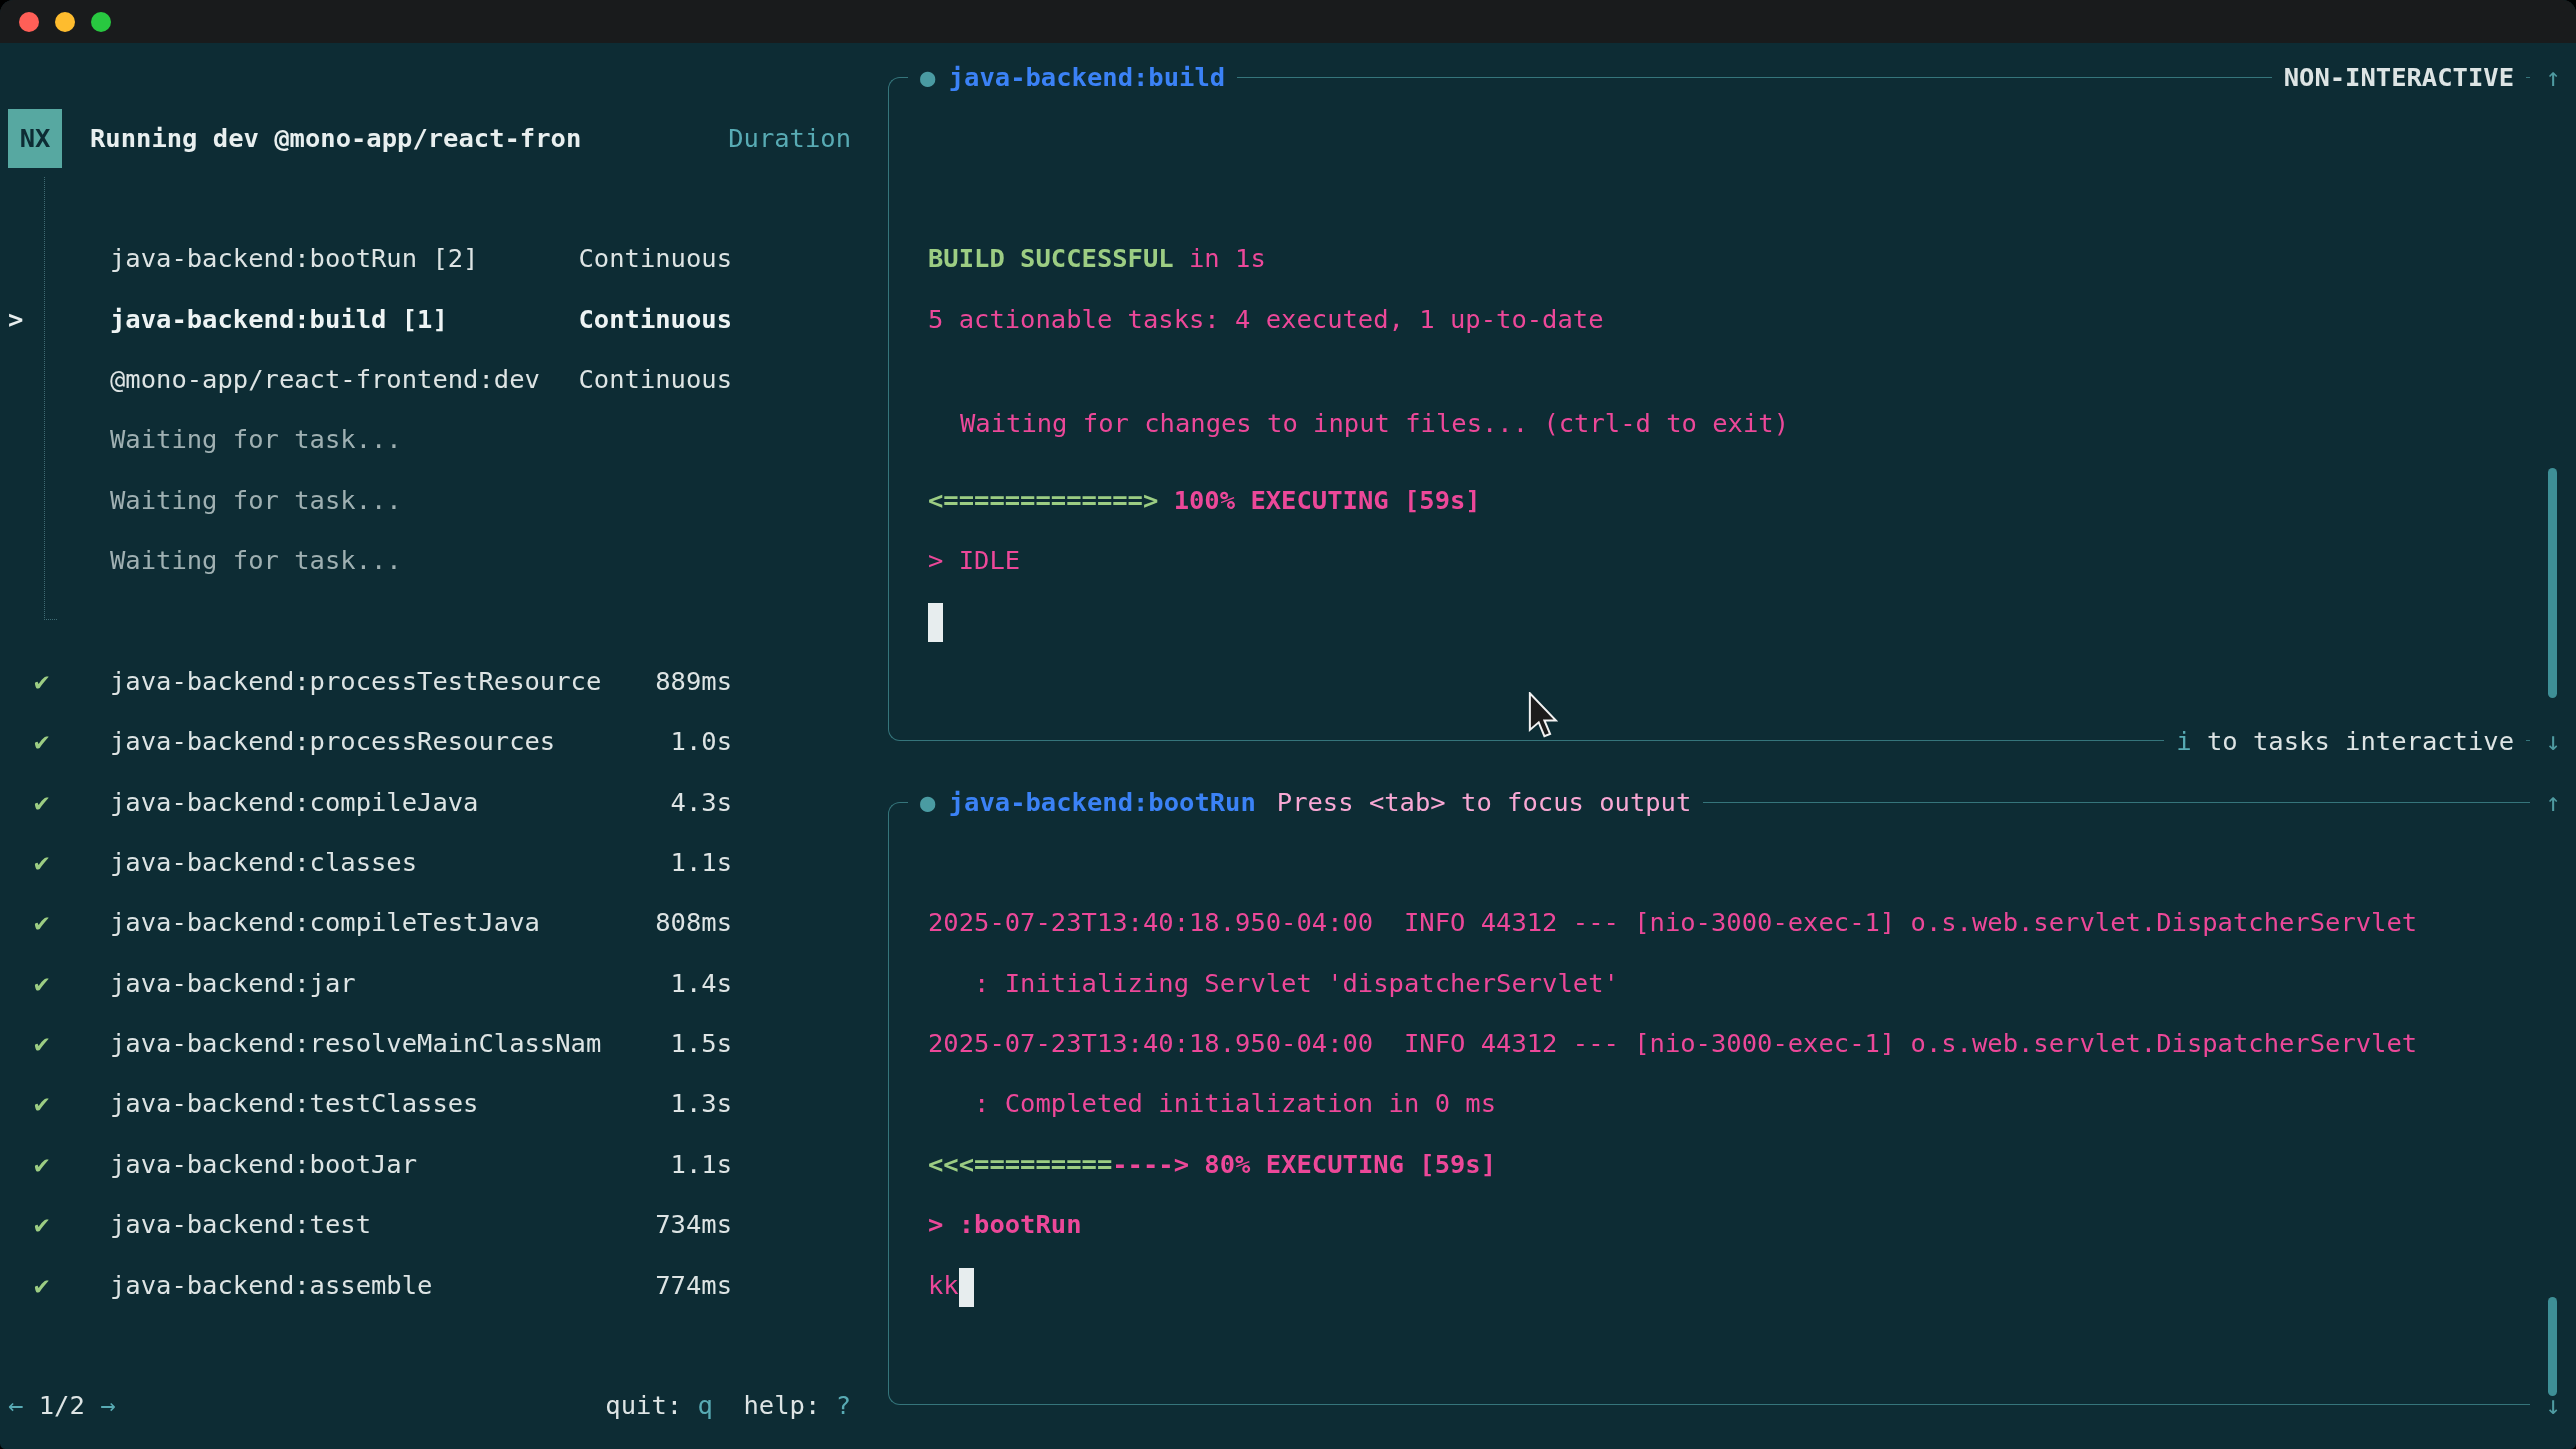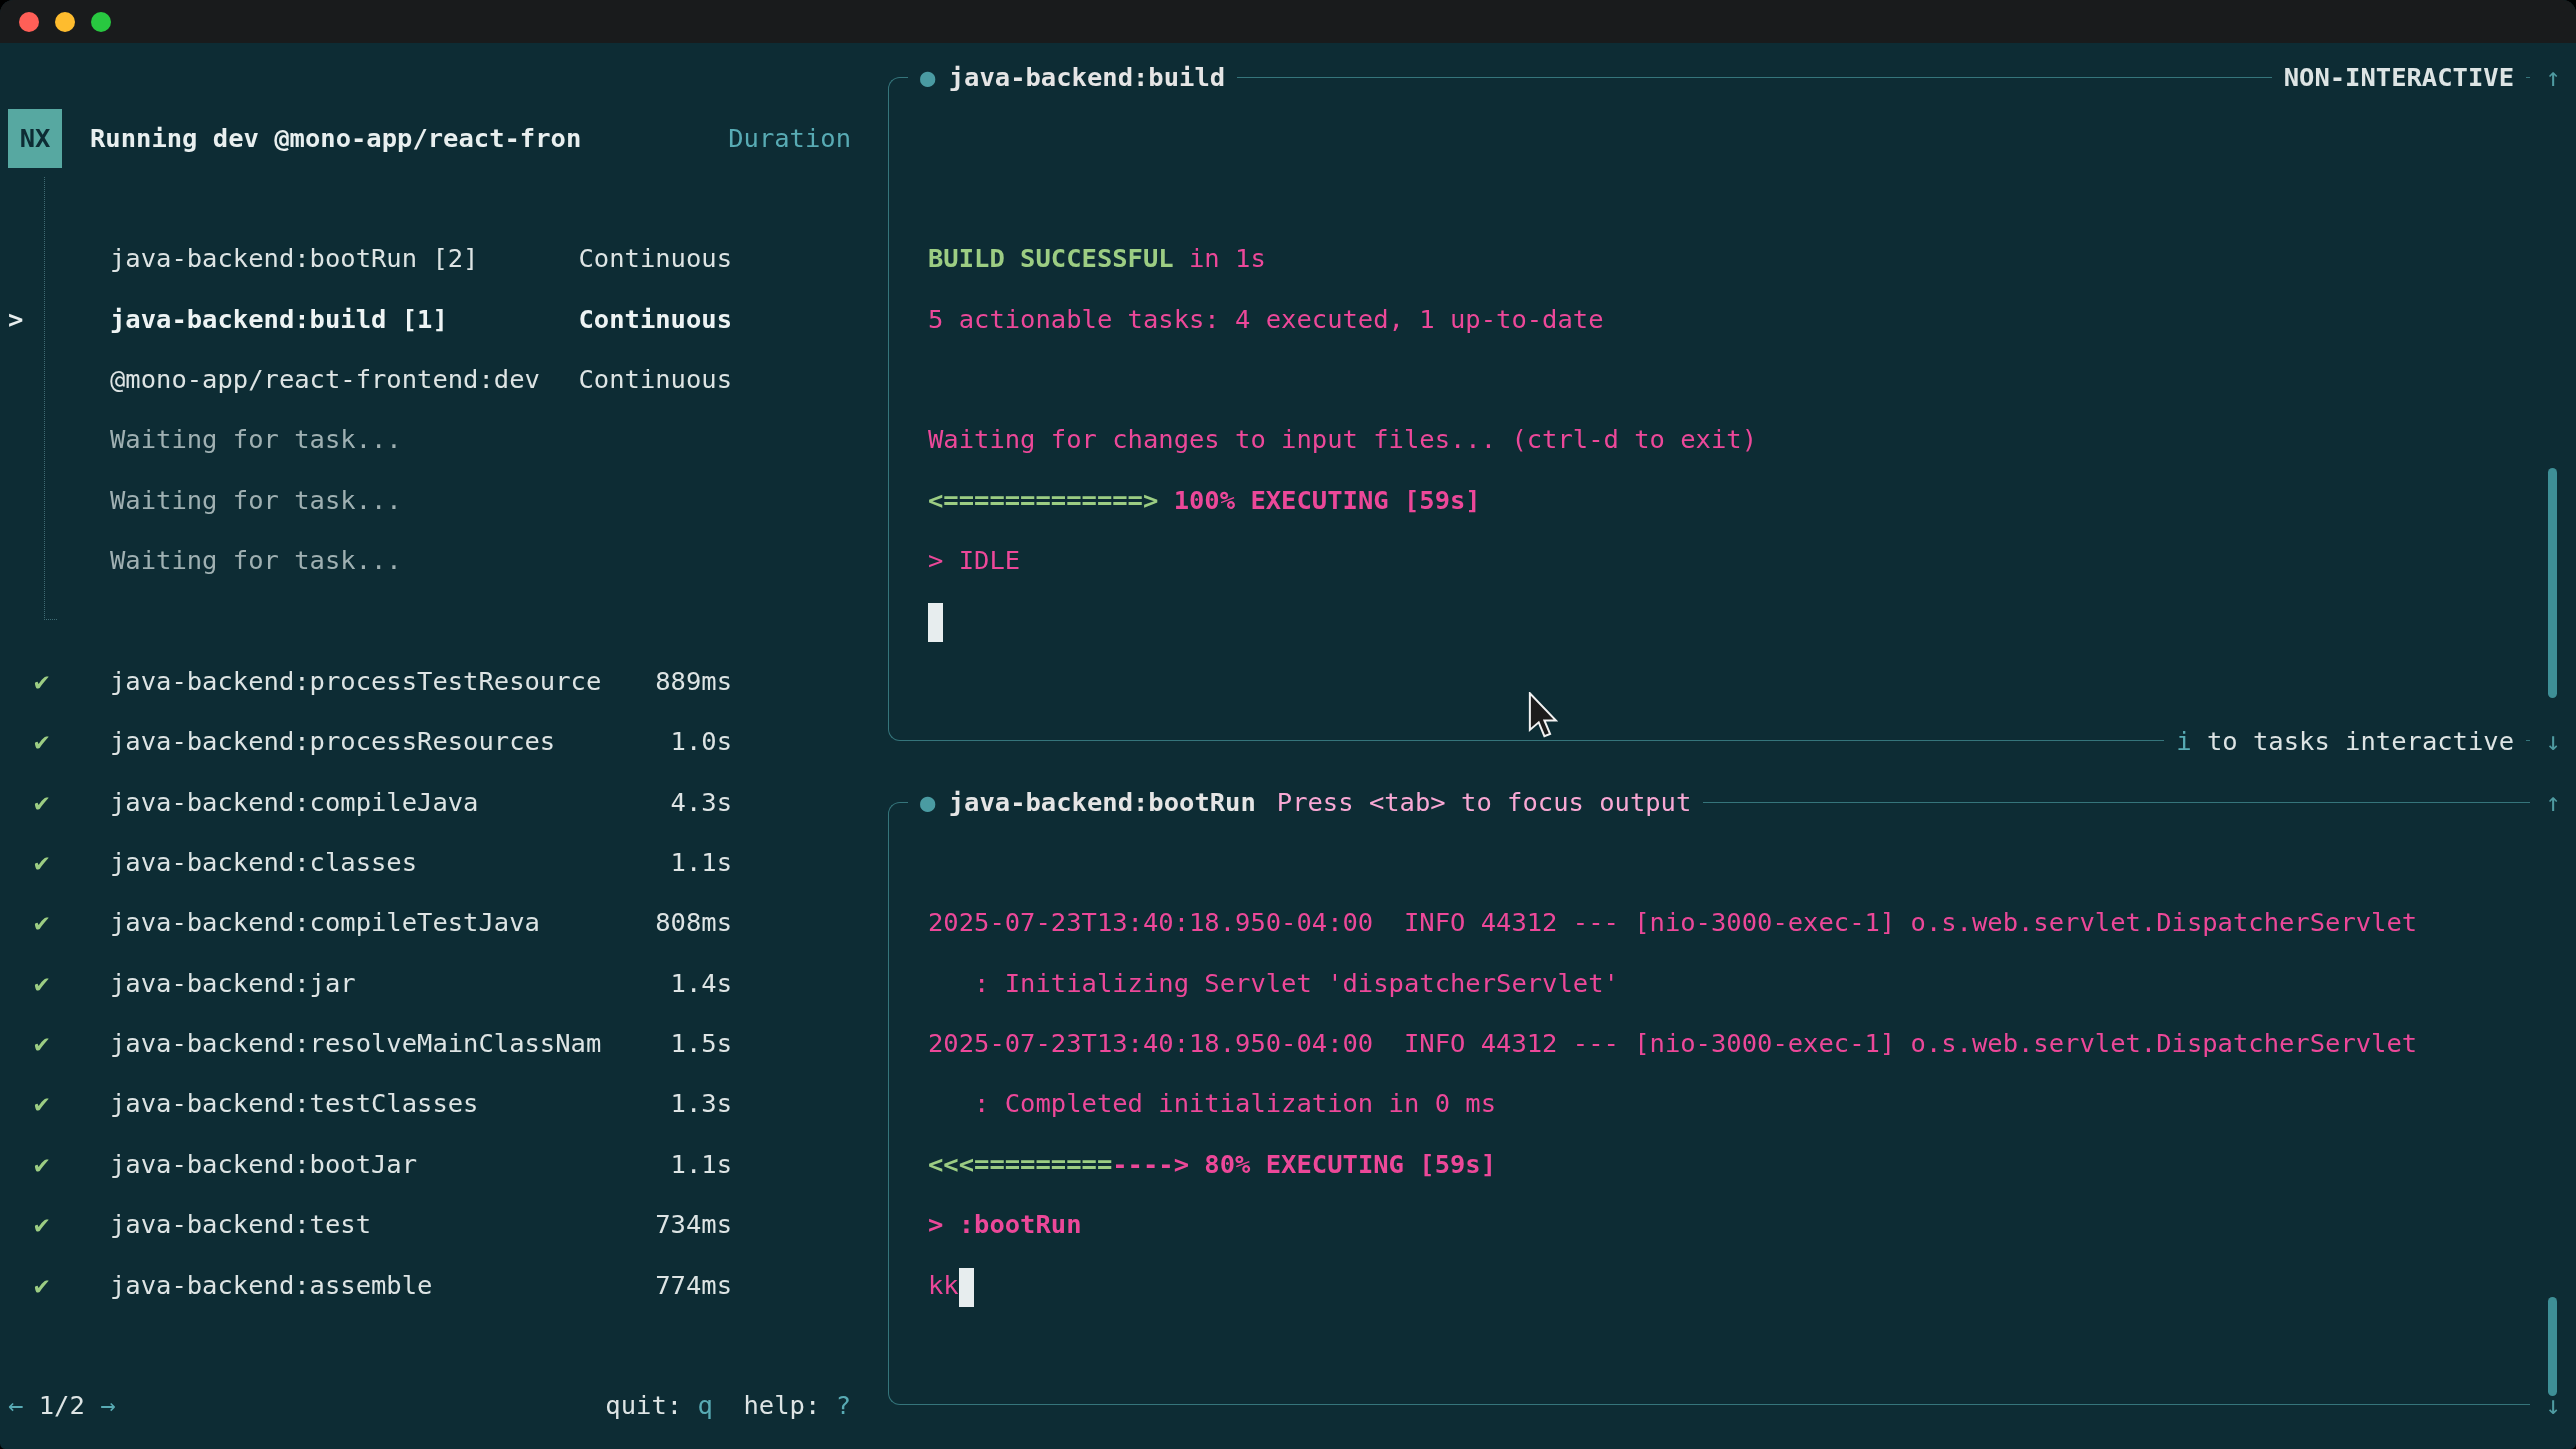--- a/index.html
+++ b/index.html
@@ -36,21 +36,21 @@
 
   
   .panel { position:absolute; left:888px; width:1642px; border:1.3px solid #35757b; border-right:none; }
   .panel-build { top:34px; height:664px; border-radius:12px 0 0 12px; }
   .panel-bootrun { top:759px; height:603px; border-radius:12px 0 0 12px; }
   .ph { position:absolute; top:-31px; height:60px; display:flex; align-items:center; background:#0d2c34; padding:0 12px; white-space:pre; }
   .ph-left { left:19px; }
   .ph-right { right:4px; }
   .pf { position:absolute; bottom:-31px; right:4px; height:60px; display:flex; align-items:center; background:#0d2c34; padding:0 12px; white-space:pre; }
   .bullet { color:#4a9ba2; margin-right:13.4px; }
-  .ptitle { font-weight:bold; color:#e5e5e5; }
+  .ptitle { font-weight:bold; color:#3b82f6; }
   .focus-hint { color:#f9a8d4; margin-left:21px; }
 
   .lines-layer { position:absolute; inset:0; pointer-events:none; }
   .tline { position:absolute; left:928px; height:60px; line-height:60px; white-space:pre; }
   .cursor { display:inline-block; width:15.4px; height:39px; background:#e7edee; vertical-align:middle; }
 
   .scroll-arrow { position:absolute; left:2533px; width:40px; height:60px; line-height:60px; text-align:center; color:#4f9ba1; }
   .sbar { position:absolute; left:2548px; width:8.7px; border-radius:4.7px; background:#3e8f96; }
   #sbar-build { top:425px; height:230px; }
   #sbar-bootrun { top:1254px; height:99px; }
@@ -173,21 +173,21 @@
         <span class="ptitle">java-backend:build</span>
       </div>
       <div class="ph ph-right bold">NON-INTERACTIVE</div>
       <div class="pf">
         <span class="teal">i</span><span> to tasks interactive</span>
       </div>
     </div>
     <div class="lines-layer" id="build-lines">
         <div class="tline" style="top: 185px;"><span class="green bold">BUILD SUCCESSFUL</span><span class="white"> in 1s</span></div>
         <div class="tline" style="top: 246px;"><span class="white">5 actionable tasks: 4 executed, 1 up-to-date</span></div>
-        <div class="tline" style="top: 366px;"><span class="white">Waiting for changes to input files... (ctrl-d to exit)</span></div>
+        <div class="tline" style="top: 350px; margin-left: 32px;"><span class="white">Waiting for changes to input files... (ctrl-d to exit)</span></div>
         <div class="tline" style="top: 427px; text-align: center;"><span class="green bold">&lt;=============&gt;</span><span class="white"> </span><span class="white bold">100% EXECUTING [59s]</span></div>
         <div class="tline" style="top: 487px;"><span class="white">&gt; IDLE</span></div>
         <div class="tline" style="top: 547px;"><span class="cursor"></span></div>
       </div>
     <div class="scroll-arrow" style="top:4px">↑</div>
     <div class="scroll-arrow" style="top:668px">↓</div>
     <div class="sbar" id="sbar-build"></div>
 
     <div class="panel panel-bootrun">
       <div class="ph ph-left">

